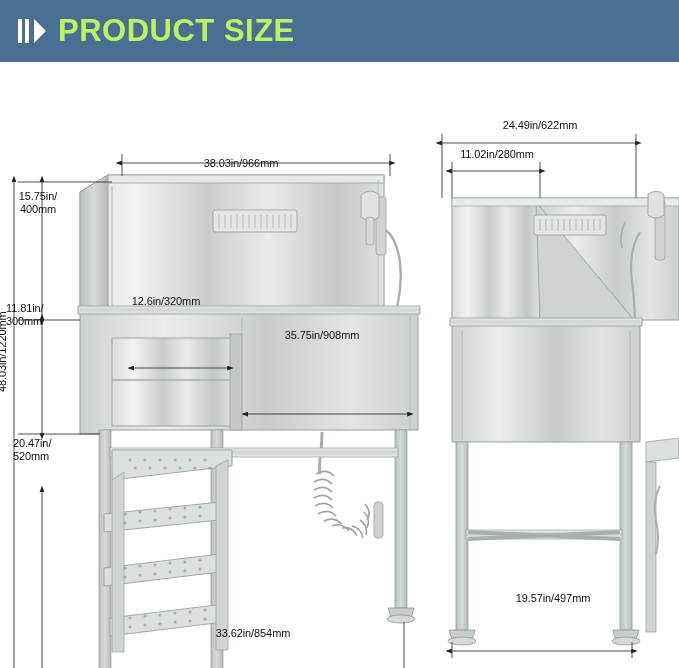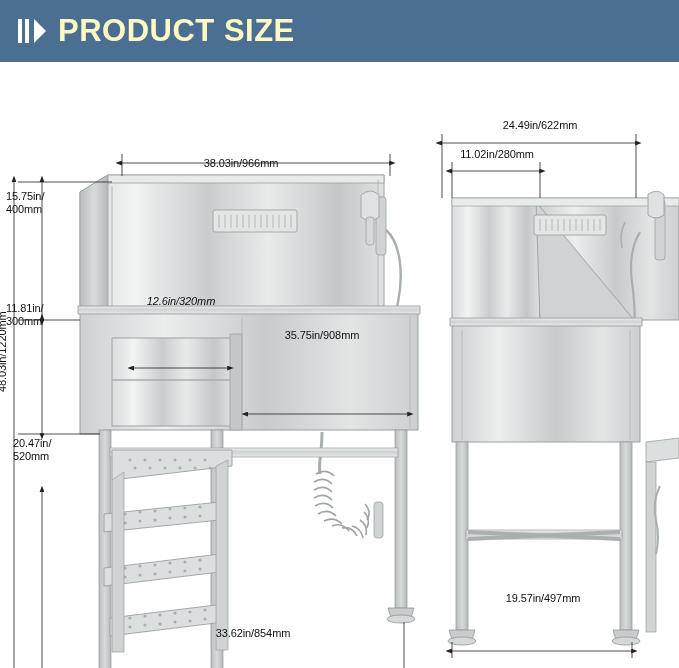--- a/index.html
+++ b/index.html
@@ -44,21 +44,21 @@
   }
   .header-bars .bar.b2 { height: 24px; }
   .header-tri {
     width: 0; height: 0;
     border-left: 12px solid #ffffff;
     border-top: 12px solid transparent;
     border-bottom: 12px solid transparent;
     margin-left: 2px;
   }
   .header-title {
-    color: #fef9c3;
+    color: #bef264;
     font-size: 31px;
     font-weight: bold;
     letter-spacing: 0.5px;
     margin-left: 12px;
     font-family: "Liberation Sans", sans-serif;
   }
 
   
   .canvas {
     position: absolute;
@@ -362,37 +362,37 @@
         <line x1="452" y1="109" x2="540" y2="109" marker-start="url(#arrL)" marker-end="url(#arrR)"></line>
 
         <line x1="452" y1="580" x2="452" y2="596"></line>
         <line x1="632" y1="580" x2="632" y2="596"></line>
         <line x1="452" y1="589" x2="632" y2="589" marker-start="url(#arrL)" marker-end="url(#arrR)"></line>
       </g>
     </svg>
 
     <div class="dimlabel center" style="left:187px; top:79px; width:108px;margin-top:16px;">38.03in/966mm</div>
 
-    <div class="dimlabel" style="left:6px; top:128px; width:64px;">15.75in/
+    <div class="dimlabel" style="left:6px; top:128px; width:64px;text-align:center;">15.75in/
 400mm</div>
 
     <div class="dimlabel" style="left:6px; top:240px; width:64px;">11.81in/
 300mm</div>
 
     <div class="dimlabel vert" style="left:-4px; top:230px; height:120px; width:14px;">48.03in/1220mm</div>
 
     <div class="dimlabel" style="left:13px; top:375px; width:64px;">20.47in/
 520mm</div>
 
-    <div class="dimlabel center" style="left:131px; top:233px; width:100px;font-style:italic;">12.6in/320mm</div>
+    <div class="dimlabel center" style="left:116px; top:233px; width:100px;">12.6in/320mm</div>
 
     <div class="dimlabel center" style="left:264px; top:267px; width:116px;">35.75in/908mm</div>
 
     <div class="dimlabel center" style="left:193px; top:565px; width:120px;">33.62in/854mm</div>
 
     <div class="dimlabel center" style="left:478px; top:57px; width:124px;">24.49in/622mm</div>
 
     <div class="dimlabel center" style="left:438px; top:86px; width:118px;text-align:center;">11.02in/280mm</div>
 
-    <div class="dimlabel center" style="left:483px; top:530px; width:120px;">19.57in/497mm</div>
+    <div class="dimlabel center" style="left:493px; top:530px; width:120px;">19.57in/497mm</div>
 
   </div>
 </div>
 
 </body></html>

